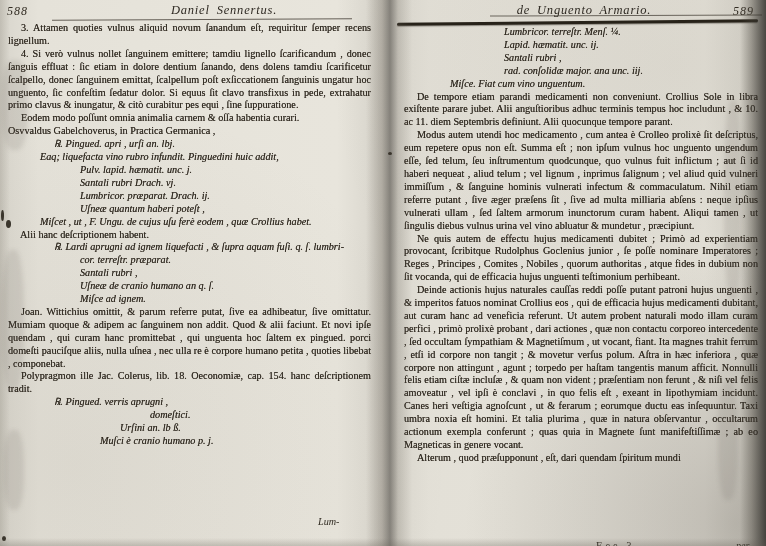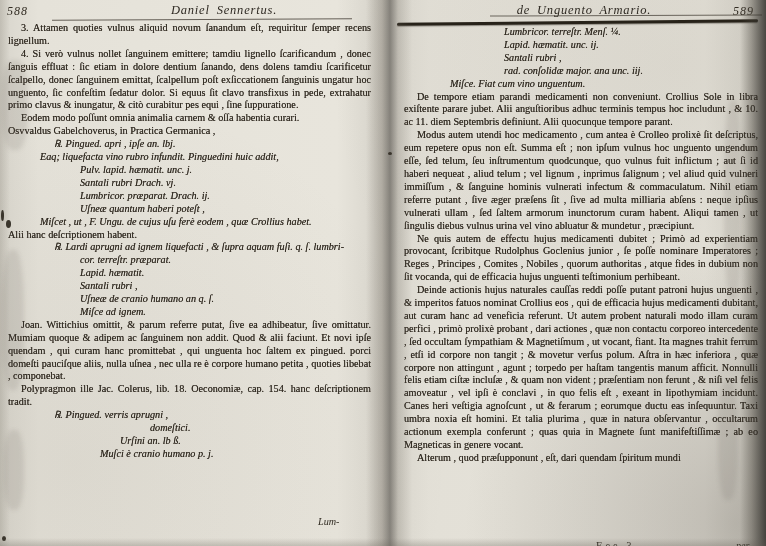--- a/index.html
+++ b/index.html
@@ -37,21 +37,21 @@
     transform:rotate(-.6deg); background:#272219; box-shadow:0 1px 1px rgba(40,35,28,.4); }
 
   .pbody { position:absolute; font-size:10.2px; line-height:12.9px;
     text-shadow:0 0 .5px rgba(50,44,35,.85); }
   .pbody.l { left:8px; top:22px; width:363px; }
   .pbody.r { left:404px; top:26px; width:354px; }
   .tline { min-height:12.9px; }
   .para { text-align:justify; text-indent:13px; }
   .rx { font-style:italic; }
   .rom { font-style:normal; }
-  .in0 { }
+  .in0 { margin-left:12px; }
   .in1 { }
   .in15 { margin-left:32px; }
   .in2 { margin-left:46px; }
   .in3 { margin-left:72px; }
   .in35 { margin-left:92px; }
   .in4 { margin-left:112px; }
   .in5 { margin-left:142px; }
   .inr { margin-left:100px; }
 
   .catch { position:absolute; left:318px; top:516px; font-size:10.2px; font-style:italic; }
@@ -67,31 +67,30 @@
 <div class="scan">
 
   <span class="pnum l">588</span>
   <div class="rtitle l">Daniel Sennertus.</div>
   <div class="rule lthin"></div>
   <div class="pbody l">
       <div class="tline para">3. Attamen quoties vulnus aliquid novum ſanandum eſt, requiritur ſemper recens lignellum.</div>
       <div class="tline para">4. Si verò vulnus nollet ſanguinem emittere; tamdiu lignello ſcarificandum , donec ſanguis effluat : ſic etiam in dolore dentium ſanando, dens dolens tamdiu ſcarificetur ſcalpello, donec ſanguinem emittat, ſcalpellum poſt exſiccationem ſanguinis ungatur hoc unguento, ſic confeſtim ſedatur dolor. Si equus ſit clavo transfixus in pede, extrahatur primo clavus &amp; inungatur, &amp; citò curabitur pes equi , ſine ſuppuratione.</div>
       <div class="tline para">Eodem modo poſſunt omnia animalia carnem &amp; oſſa habentia curari.</div>
       <div class="tline rom in1">Osvvaldus Gabelchoverus, in Practica Germanica ,</div>
-      <div class="tline rx in2">℞. Pingued. apri , ipſe an. lbj.</div>
+      <div class="tline rx in2">℞. Pingued. apri , urſi an. lbj.</div>
       <div class="tline rx in15">Eaq; liquefacta vino rubro infundit.  Pinguedini huic addit,</div>
       <div class="tline rx in3">Pulv. lapid. hæmatit. unc. j.</div>
       <div class="tline rx in3">Santali rubri Drach. vj.</div>
       <div class="tline rx in3">Lumbricor. præparat. Drach. ij.</div>
       <div class="tline rx in3">Uſneæ quantum haberi poteſt ,</div>
       <div class="tline rx in15">Miſcet , ut , F. Ungu. de cujus uſu ferè eodem , quæ Crollius habet.</div>
       <div class="tline rom in0">Alii hanc deſcriptionem habent.</div>
       <div class="tline rx in2">℞. Lardi aprugni ad ignem liquefacti , &amp; ſupra aquam fuſi. q. ſ. lumbri-</div>
       <div class="tline rx in3">cor. terreſtr. præparat.</div>
-      <div class="tline rx in3">Lapid. hæmatit.</div>
       <div class="tline rx in3">Santali rubri ,</div>
       <div class="tline rx in3">Uſneæ de cranio humano an q. ſ.</div>
       <div class="tline rx in3">Miſce ad ignem.</div>
       <div class="tline para">Joan. Wittichius omittit, &amp; parum referre putat, ſive ea adhibeatur, ſive omittatur.  Mumiam quoque &amp; adipem ac ſanguinem non addit. Quod &amp; alii faciunt.  Et novi ipſe quendam , qui curam hanc promittebat , qui unguenta hoc ſaltem ex pingued. porci domeſti pauciſque aliis, nulla uſnea , nec ulla re è corpore humano petita , quoties libebat , componebat.</div>
       <div class="tline para">Polypragmon ille Jac. Colerus, lib. 18. Oeconomiæ, cap. 154. hanc deſcriptionem tradit.</div>
       <div class="tline rx in2">℞. Pingued. verris aprugni ,</div>
       <div class="tline rx in5">domeſtici.</div>
       <div class="tline rx in4">Urſini an. lb ß.</div>
       <div class="tline rx in35">Muſci è cranio humano p. j.</div>
     </div>

